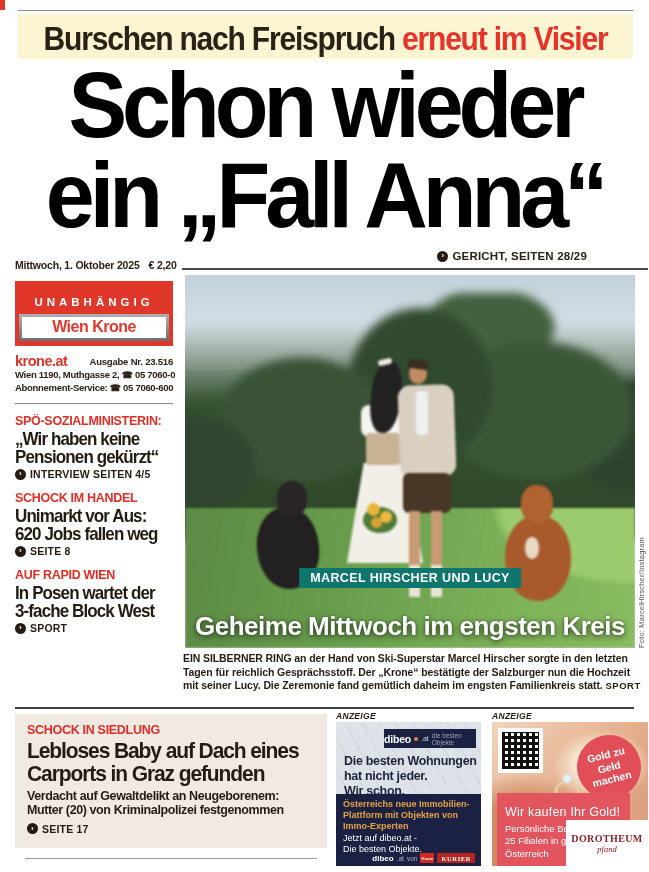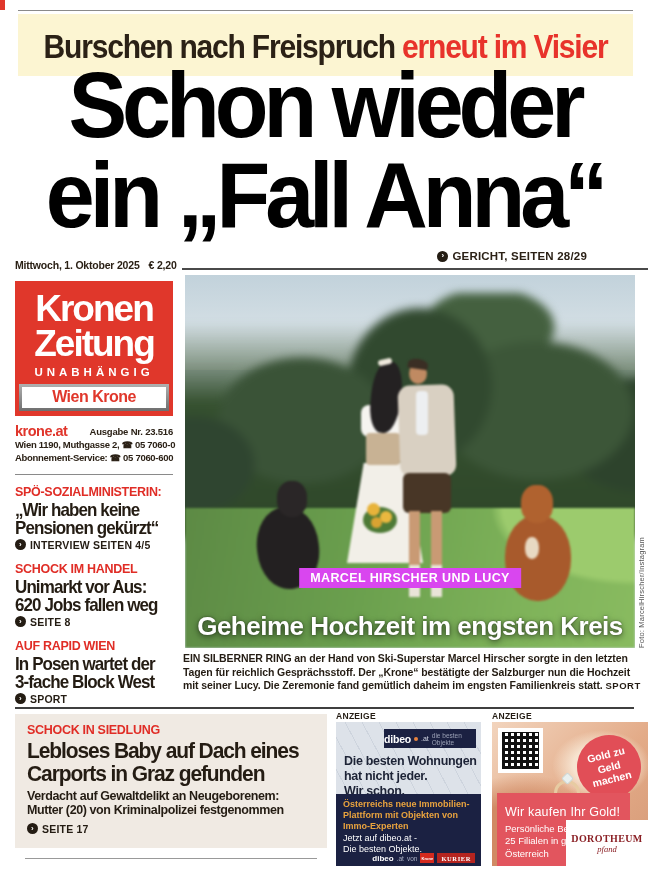--- a/index.html
+++ b/index.html
@@ -7,21 +7,21 @@
   .page { position:relative; width:649px; height:872px; background:#fff;
           font-family:"Liberation Sans", sans-serif; overflow:hidden; color:#241c13; }
   .condensed { display:inline-block; transform:scaleY(1.1); transform-origin:center top; }
   .ml { white-space:pre-line; }
 
   
   .corner-mark { position:absolute; left:0; top:0; width:5px; height:10px; background:#e0372b; }
   .top-rule { position:absolute; left:18px; right:16px; top:10px; height:1px; background:#8a8a8a; }
 
   
-  .banner { position:absolute; left:18px; right:16px; top:14px; height:62px; background:#fcf5d2;
+  .banner { position:absolute; left:18px; right:16px; top:14px; height:45px; background:#fcf5d2;
             display:flex; align-items:center; justify-content:center; }
   .banner-inner { font-weight:bold; font-size:30px; letter-spacing:-1.2px; color:#2b2116; white-space:nowrap; }
   .banner-red { color:#e8332b; }
 
   
   .headline { position:absolute; left:0; right:0; top:60px; text-align:center; font-weight:bold;
               font-size:88px; line-height:0.98; letter-spacing:-5px; color:#000;
               white-space:pre-line; transform:scaleY(1.05); transform-origin:top center; }
   .headline-ref { position:absolute; top:250px; right:62px; display:flex; align-items:center; gap:4px;
                   font-size:11.5px; font-weight:bold; color:#2b2116; letter-spacing:0.2px; }
@@ -93,21 +93,21 @@
   .bq-leaf  { left:178px; top:232px; width:34px; height:26px; background:#4e7a36; border-radius:50%; }
   .bq-f1 { left:182px; top:228px; width:13px; height:13px; background:#e8b33a; border-radius:50%; }
   .bq-f2 { left:195px; top:236px; width:12px; height:12px; background:#eab83f; border-radius:50%; }
   .bq-f3 { left:186px; top:242px; width:11px; height:11px; background:#d9a332; border-radius:50%; }
   .dogL-body { left:72px;  top:232px; width:62px; height:82px; background:#232021; border-radius:48%; transform:rotate(-6deg); }
   .dogL-head { left:92px;  top:206px; width:30px; height:36px; background:#2a2627; border-radius:45%; }
   .dogR-body { left:320px; top:240px; width:66px; height:86px; background:#a85a2c; border-radius:48%; }
   .dogR-head { left:336px; top:210px; width:32px; height:38px; background:#b0622f; border-radius:45%; }
   .dogR-chest{ left:340px; top:262px; width:14px; height:22px; background:#e8d9c2; border-radius:45%; }
 
-  .ph-badge { position:absolute; left:50%; transform:translateX(-50%); bottom:60px; background:#d946ef;
+  .ph-badge { position:absolute; left:50%; transform:translateX(-50%); bottom:60px; background:#0f766e;
               color:#fff; font-weight:bold; font-size:12.5px; letter-spacing:0.4px; padding:3px 11px; white-space:nowrap; }
   .ph-headline { position:absolute; left:0; right:0; bottom:6px; text-align:center; color:#fff; font-weight:bold;
                  font-size:26px; letter-spacing:-0.5px; white-space:nowrap;
                  text-shadow:0 2px 6px rgba(0,0,0,.6), 0 0 2px rgba(0,0,0,.45); }
   .photo-credit { position:absolute; left:637px; top:275px; width:11px; height:373px; font-size:7.5px; color:#555;
                   writing-mode:vertical-rl; transform:rotate(180deg); text-align:left; letter-spacing:0.2px; }
 
   
   .caption { position:absolute; left:183px; top:652px; width:462px; font-size:10.5px; line-height:1.3;
              letter-spacing:-0.1px; font-weight:bold; color:#241c13; }
@@ -117,21 +117,21 @@
 
   
   .story-box { position:absolute; left:15px; top:714px; width:312px; height:134px; background:#f0eae3; padding:9px 12px; }
   .story-headline { font-weight:bold; font-size:21px; line-height:1.0; letter-spacing:-1.1px; color:#241c13;
                     margin-top:2px; white-space:pre-line; transform:scaleY(1.08); transform-origin:top left; }
   .story-subhead { font-weight:bold; font-size:12.5px; line-height:1.15; letter-spacing:-0.4px; margin-top:8px; }
   .story-box .ref { margin-top:5px; }
   .story-underline { position:absolute; left:25px; top:858px; width:292px; height:1px; background:#999; }
 
   
-  .ad-label { position:absolute; top:711px; font-size:8.5px; font-weight:bold; letter-spacing:0.3px; color:#241c13; }
+  .ad-label { position:absolute; top:711px; font-size:8.5px; font-weight:bold; letter-spacing:0.3px; color:#241c13;font-style:italic; }
   .ad-label-1 { left:336px; } .ad-label-2 { left:492px; }
 
   .ad1 { position:absolute; left:336px; top:722px; width:145px; height:144px; background:#dde2e9; overflow:hidden;
          background-image:repeating-linear-gradient(62deg, rgba(150,162,180,.22) 0 1px, rgba(0,0,0,0) 1px 15px); }
   .ad1-banner { position:absolute; top:7px; left:48px; right:5px; height:19px; background:#1b2142;
                 display:flex; align-items:center; justify-content:center; gap:3px; }
   .dibeo-brand { color:#fff; font-weight:bold; font-size:10.5px; letter-spacing:-0.2px; }
   .dibeo-dot { width:4px; height:4px; border-radius:50%; background:#e9833e; flex:none; }
   .dibeo-tld { color:#cfd3e0; font-size:7px; }
   .dibeo-tag { color:#9aa0b5; font-size:6.5px; }
@@ -196,22 +196,20 @@
   </div>
   <div class="rule-under-headline"></div>
 
   <div class="dateline">
     <span>Mittwoch, 1. Oktober 2025</span>
     <span>€ 2,20</span>
   </div>
 
   <div class="left-col">
     <div class="masthead">
-      <div class="mh-title ml">Kronen
-Zeitung</div>
       <div class="mh-sub">UNABHÄNGIG</div>
       <div class="mh-band">
         <div class="mh-edition">Wien Krone</div>
       </div>
     </div>
 
     <div class="contact">
       <div class="contact-row1">
         <span class="site">krone.at</span>
         <span class="issue">Ausgabe Nr. 23.516</span>
@@ -284,21 +282,21 @@
       <div class="fig m-hair"></div>
       <div class="fig bq-leaf"></div>
       <div class="fig bq-f1"></div>
       <div class="fig bq-f2"></div>
       <div class="fig bq-f3"></div>
       <div class="fig dogR-body"></div>
       <div class="fig dogR-head"></div>
       <div class="fig dogR-chest"></div>
     </div>
     <div class="ph-badge">MARCEL HIRSCHER UND LUCY</div>
-    <div class="ph-headline">Geheime Hochzeit im engsten Kreis</div>
+    <div class="ph-headline">Geheime Mittwoch im engsten Kreis</div>
   </div>
   <div class="photo-credit">Foto: MarcelHirscher/Instagram</div>
 
   <div class="caption">
     <span>EIN SILBERNER RING</span><span> an der Hand von Ski-Superstar Marcel Hirscher sorgte in den letzten Tagen für reichlich Gesprächsstoff. Der „Krone“ bestätigte der Salzburger nun die Hochzeit mit seiner Lucy. Die Zeremonie fand gemütlich daheim im engsten Familienkreis statt. </span><span class="caption-tag">SPORT</span>
   </div>
 
   <div class="mid-divider"></div>
 
   <div class="story-box">

